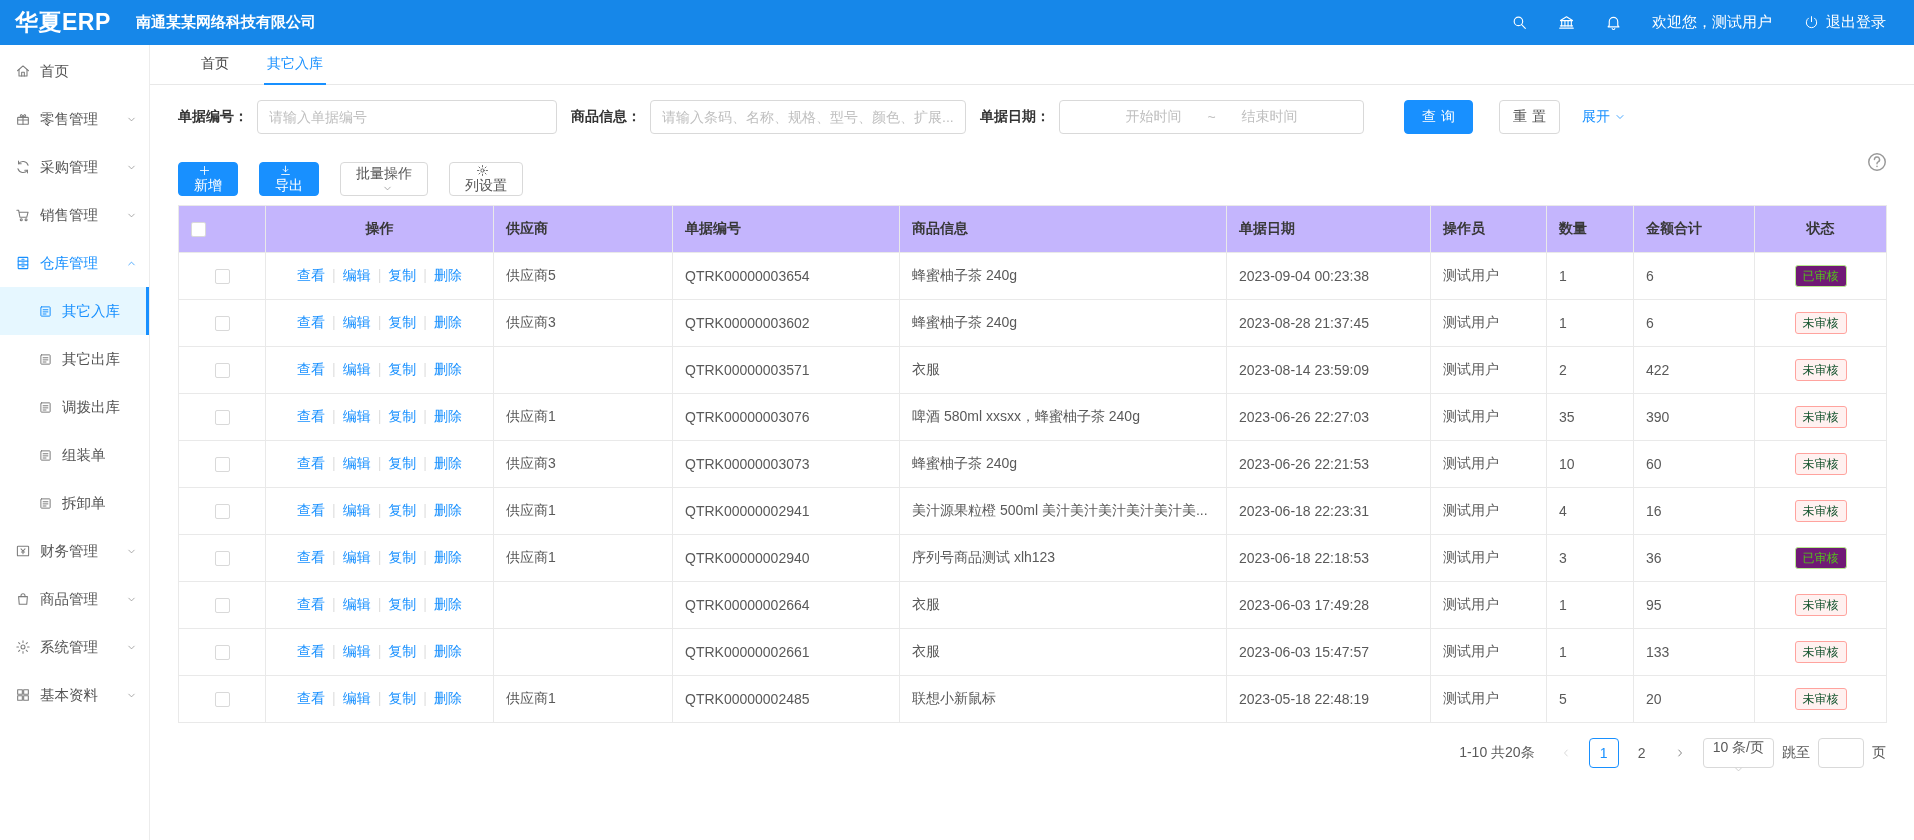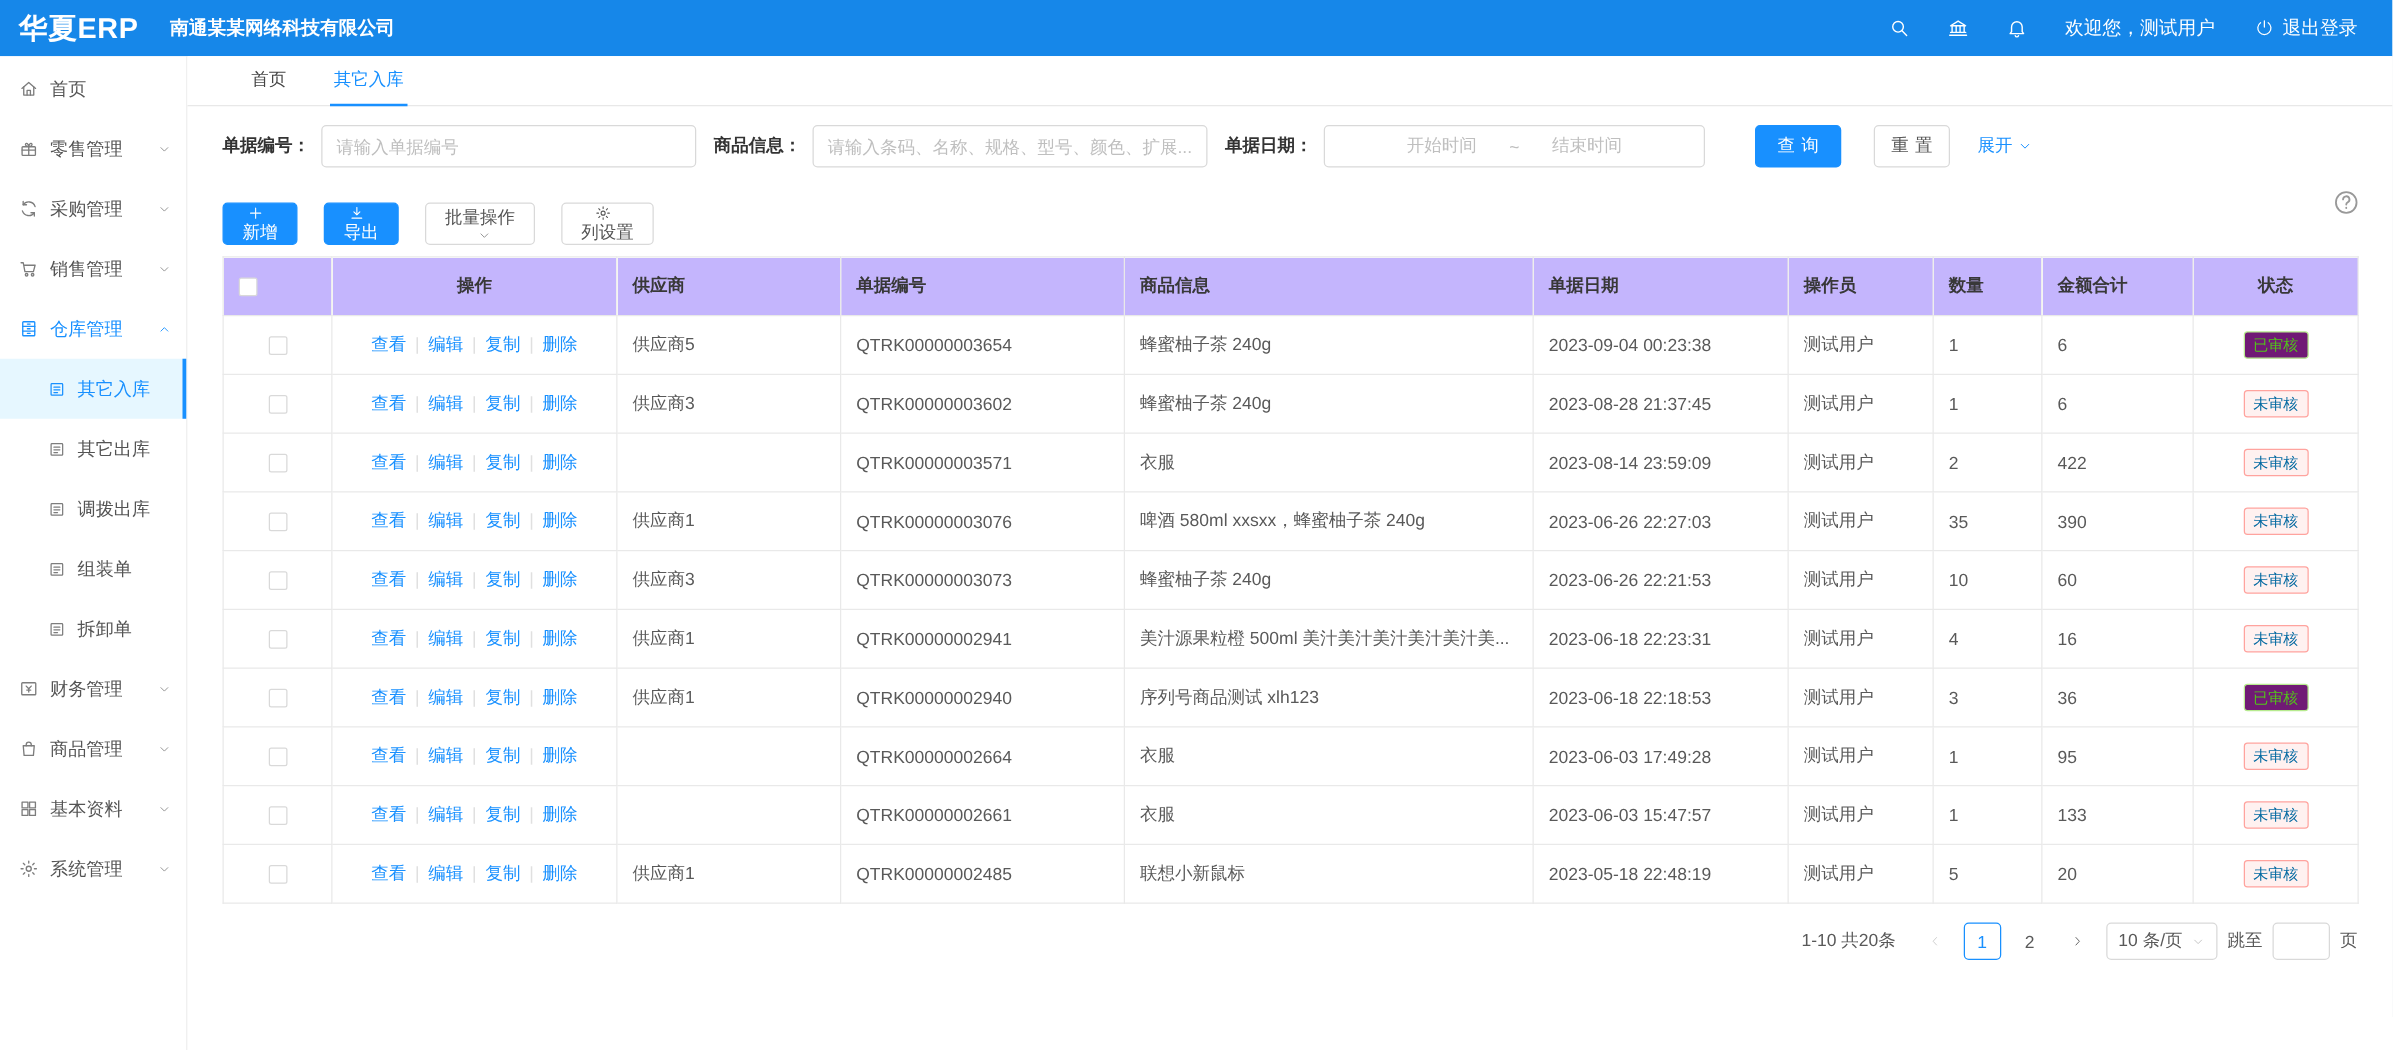--- a/index.html
+++ b/index.html
@@ -71,33 +71,33 @@
   .grid { width: 100%; border-collapse: collapse; margin-top: 9px; table-layout: fixed; }
   .grid th, .grid td { border: 1px solid #e9e9e9; font-size: 14px; color: #595959; padding: 0 12px; height: 47px; overflow: hidden; white-space: nowrap; text-overflow: ellipsis; }
   .grid th { background: #c4b5fd; color: #383838; font-weight: 600; text-align: left; }
   .grid th.center, .grid td.center { text-align: center; }
   .c-check { text-align: center; padding: 0; }
   .checkbox { width: 15px; height: 15px; border: 1px solid #d9d9d9; border-radius: 2px; display: inline-block; background: #fff; vertical-align: middle; cursor: pointer; }
   .op-link { color: #1890ff; cursor: pointer; text-decoration: none; }
   .op-sep { color: #e0e0e0; margin: 0 7px; }
   .badge { display: inline-block; font-size: 12px; line-height: 20px; padding: 0 7px; border-radius: 3px; border: 1px solid; }
   .badge.approved { color: #52c41a; border-color: #b7eb8f; background: #701a75; }
-  .badge.pending  { color: #0369a1; border-color: #ffa39e; background: #fff1f0; }
+  .badge.pending  { color: #14532d; border-color: #ffa39e; background: #fff1f0; }
 
   
   .pagination { margin-top: 15px; display: flex; justify-content: flex-end; align-items: center; gap: 8px; font-size: 14px; color: #595959; }
   .pg-total { margin-right: 8px; }
   .pg-btn { min-width: 30px; height: 30px; display: inline-flex; align-items: center; justify-content: center; border-radius: 4px; cursor: pointer; }
   .pg-arrow { width: 22px; }
   .pg-arrow .icon { width: 12px; height: 12px; }
   .pg-arrow.prev { color: #cfcfcf; }
   .pg-arrow.next { color: #666; }
   #page-numbers { display: inline-flex; gap: 8px; }
   .pg-num.active { border: 1px solid #1890ff; color: #1890ff; }
-  .pg-select { height: 30px; border: 1px solid #d9d9d9; border-radius: 4px; display: inline-flex; align-items: center; padding: 0 9px; gap: 7px; cursor: pointer; }
+  .pg-select { height: 30px; border: 1px solid #d9d9d9; border-radius: 4px; display: inline-flex; align-items: center; padding: 0 9px; gap: 7px; cursor: pointer; flex-direction: column; }
   .sel-chevron { width: 11px; height: 11px; color: #bfbfbf; }
   .pg-input { width: 46px; height: 30px; border: 1px solid #d9d9d9; border-radius: 4px; outline: none; }
 </style>
 </head>
 <body>
 
 <div class="page">
   <header class="topbar">
     <div class="logo">华夏ERP</div>
     <div class="company">南通某某网络科技有限公司</div>
@@ -297,41 +297,41 @@
             <span>商品管理</span>
             <span class="side-chevron icon">
               <svg viewBox="0 0 24 24" fill="none" stroke="currentColor" stroke-width="1.6" stroke-linecap="round" stroke-linejoin="round">
                 <polyline points="6,9 12,15 18,9"></polyline>
               </svg>
             </span>
           </div>
           <div class="side-item">
             <span class="s-icon icon">
               <svg viewBox="0 0 24 24" fill="none" stroke="currentColor" stroke-width="1.6" stroke-linecap="round" stroke-linejoin="round">
+                <circle cx="12" cy="12" r="3"></circle>
+                <path d="M12 2.8 v2.4 M12 18.8 v2.4 M2.8 12 h2.4 M18.8 12 h2.4 M5.5 5.5 l1.7 1.7 M16.8 16.8 l1.7 1.7 M18.5 5.5 l-1.7 1.7 M7.2 16.8 l-1.7 1.7"></path>
+              </svg>
+            </span>
+            <span>系统管理</span>
+            <span class="side-chevron icon">
+              <svg viewBox="0 0 24 24" fill="none" stroke="currentColor" stroke-width="1.6" stroke-linecap="round" stroke-linejoin="round">
+                <polyline points="6,9 12,15 18,9"></polyline>
+              </svg>
+            </span>
+          </div>
+          <div class="side-item">
+            <span class="s-icon icon">
+              <svg viewBox="0 0 24 24" fill="none" stroke="currentColor" stroke-width="1.6" stroke-linecap="round" stroke-linejoin="round">
                 <rect x="4" y="4" width="7" height="7"></rect>
                 <rect x="13" y="4" width="7" height="7"></rect>
                 <rect x="4" y="13" width="7" height="7"></rect>
                 <rect x="13" y="13" width="7" height="7"></rect>
               </svg>
             </span>
             <span>基本资料</span>
-            <span class="side-chevron icon">
-              <svg viewBox="0 0 24 24" fill="none" stroke="currentColor" stroke-width="1.6" stroke-linecap="round" stroke-linejoin="round">
-                <polyline points="6,9 12,15 18,9"></polyline>
-              </svg>
-            </span>
-          </div>
-          <div class="side-item">
-            <span class="s-icon icon">
-              <svg viewBox="0 0 24 24" fill="none" stroke="currentColor" stroke-width="1.6" stroke-linecap="round" stroke-linejoin="round">
-                <circle cx="12" cy="12" r="3"></circle>
-                <path d="M12 2.8 v2.4 M12 18.8 v2.4 M2.8 12 h2.4 M18.8 12 h2.4 M5.5 5.5 l1.7 1.7 M16.8 16.8 l1.7 1.7 M18.5 5.5 l-1.7 1.7 M7.2 16.8 l-1.7 1.7"></path>
-              </svg>
-            </span>
-            <span>系统管理</span>
             <span class="side-chevron icon">
               <svg viewBox="0 0 24 24" fill="none" stroke="currentColor" stroke-width="1.6" stroke-linecap="round" stroke-linejoin="round">
                 <polyline points="6,9 12,15 18,9"></polyline>
               </svg>
             </span>
           </div>
         </nav>
     </aside>
 
     <main class="main">

